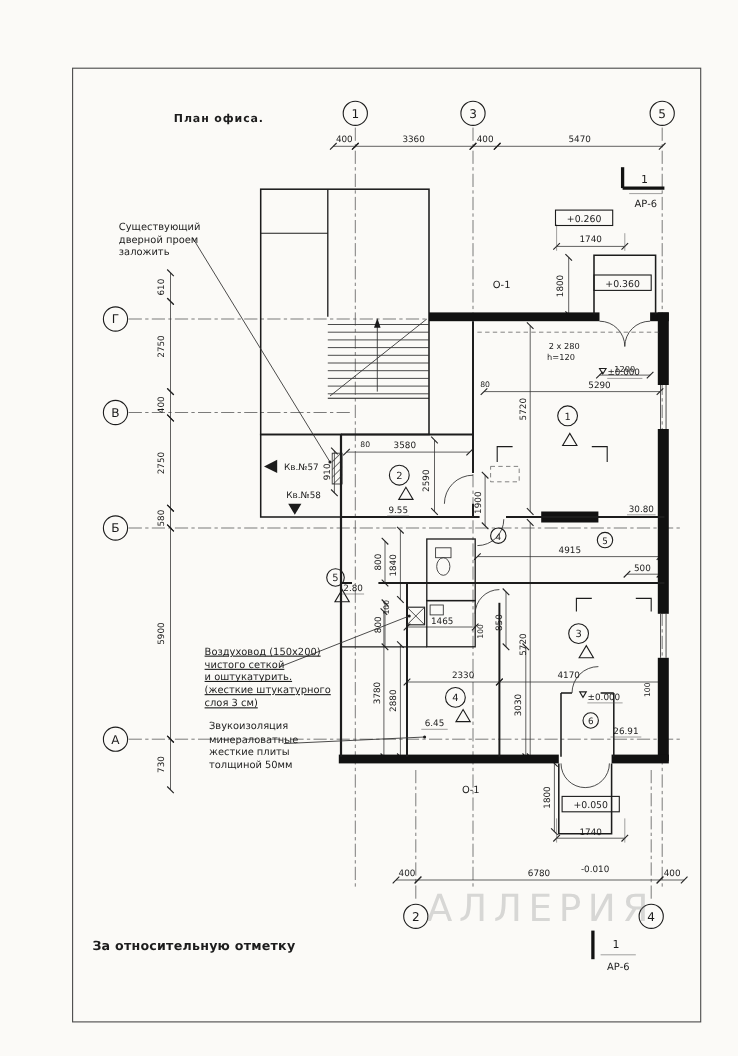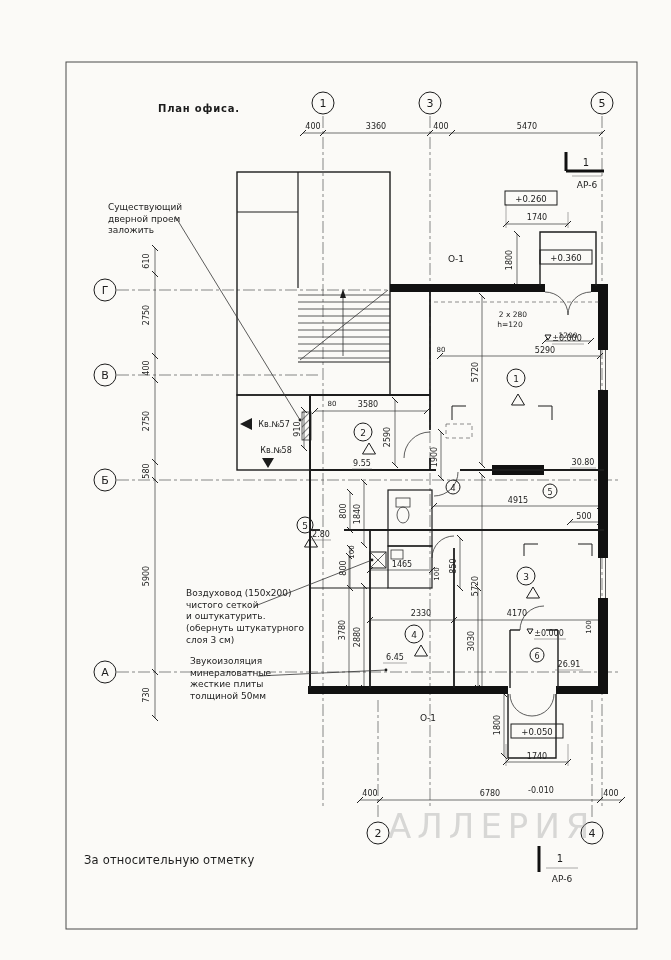--- a/index.html
+++ b/index.html
@@ -18,21 +18,21 @@
   .w14{stroke:#1c1c1c;stroke-width:1.4;fill:none}
   .w18{stroke:#1c1c1c;stroke-width:1.8;fill:none}
   .w2{stroke:#1c1c1c;stroke-width:2;fill:none}
   .thin{stroke:#333;stroke-width:.8;fill:none}
   .dash{stroke:#444;stroke-width:.6;stroke-dasharray:4 3;fill:none}
   .blk{fill:#111;stroke:none}
   .ovl{position:absolute;line-height:1.3;}
   .ovl div{white-space:nowrap;}
   .title{font-size:10px;font-weight:bold;letter-spacing:.8px;}
   .ann{font-size:9px;}
-  .note{font-size:11.5px;line-height:1.5;letter-spacing:.2px;}
+  .note{font-size:11.5px;line-height:1.5;letter-spacing:.2px;font-weight:bold;}
   .wm{font-size:34px;font-weight:normal;letter-spacing:6px;color:rgba(150,150,150,.35);}
 </style>
 </head>
 <body>
 
 <div class="sheet">
 <svg width="671" height="960" viewBox="0 0 671 960">
 <defs>
   <marker id="tick" markerWidth="8" markerHeight="8" refX="0" refY="0" orient="auto" markerUnits="userSpaceOnUse" viewBox="-4 -4 8 8">
     <path d="M-3,3 L3,-3" stroke="#222" stroke-width="1" fill="none"></path>
@@ -352,25 +352,25 @@
 </svg>
 
 <div class="ovl title" style="left:158px;top:102px;">План офиса.</div>
 
 <div class="ovl ann" style="left:108px;top:186px;margin-top:16px;">
   <div>Существующий</div>
   <div>дверной проем</div>
   <div>заложить</div>
 </div>
 
-<div class="ovl ann" style="left:186px;top:588px;">
+<div class="ovl ann" style="left:186px;top:588px;text-decoration:underline;">
   <div>Воздуховод (150x200)</div>
   <div>чистого сеткой</div>
   <div>и оштукатурить.</div>
-  <div>(обернуть штукатурного</div>
+  <div>(жесткие штукатурного</div>
   <div>слоя 3 см)</div>
 </div>
 
 <div class="ovl ann" style="left:190px;top:656px;">
   <div>Звукоизоляция</div>
   <div>минераловатные</div>
   <div>жесткие плиты</div>
   <div>толщиной 50мм</div>
 </div>
 

